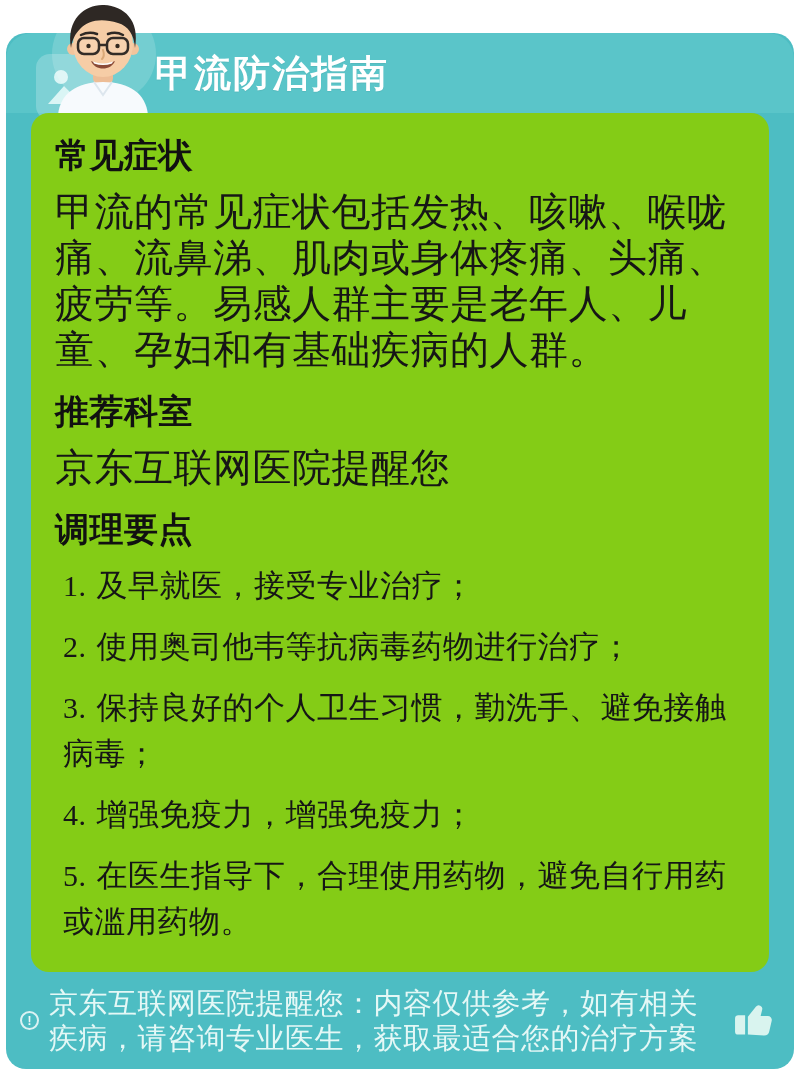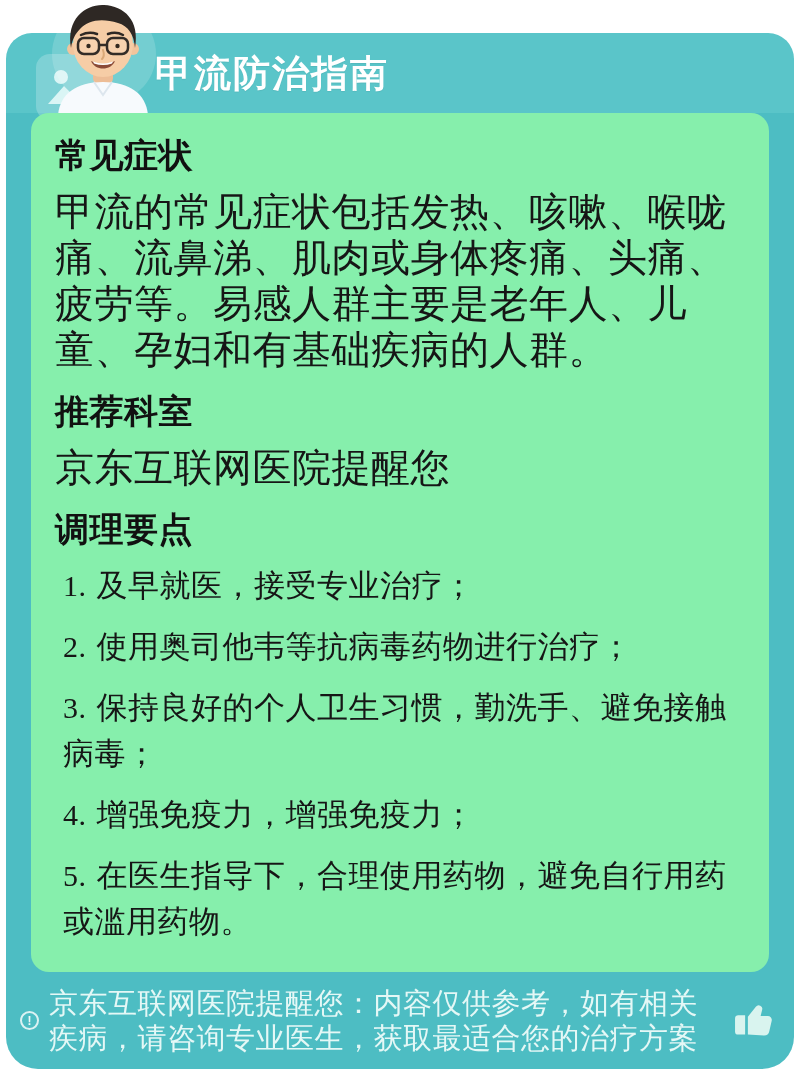--- a/index.html
+++ b/index.html
@@ -3,40 +3,40 @@
 <meta charset="utf-8">
 <style>
   * { box-sizing: border-box; }
   html,body { margin:0; padding:0; }
   body {
     width:800px; height:1077px; position:relative; background:#ffffff;
     font-family:"Liberation Sans", sans-serif; overflow:hidden;
   }
   .container {
     position:absolute; left:6px; top:33px; width:788px; height:1036px;
-    background:#4DBDC3; border-radius:32px;
+    background:#4DBDC3; border-radius:20px;
   }
   .band {
     position:absolute; left:0; top:0; right:0; height:80px;
     background:#5AC5C9; border-radius:26px 26px 0 0;
   }
   .photo-icon {
     position:absolute; left:30px; top:21px; width:70px; height:66px;
   }
   .avatar {
     position:absolute; left:36px; top:-31px; width:120px; height:113px;
   }
   .title {
     position:absolute; left:149px; top:16px;
     font-size:37px; font-weight:700; color:#ffffff; letter-spacing:2px;
     text-shadow:0 1px 1px rgba(0,0,0,0.06);
   }
   .card {
     position:absolute; left:25px; right:25px; top:80px; height:859px;
-    background:#86efac; border-radius:18px; padding:10px 24px 0;
+    background:#84cc16; border-radius:18px; padding:10px 24px 0;
   }
   .card h2 {
     font-size:34px; font-weight:700; color:#111111;
     margin:16px 0 10px; letter-spacing:0.5px;
   }
   .card h2.first { margin-top:10px; }
   .card p.body {
     font-size:39px; line-height:46px; color:#161616;
     margin:0 0 6px; letter-spacing:0.5px;
   }

